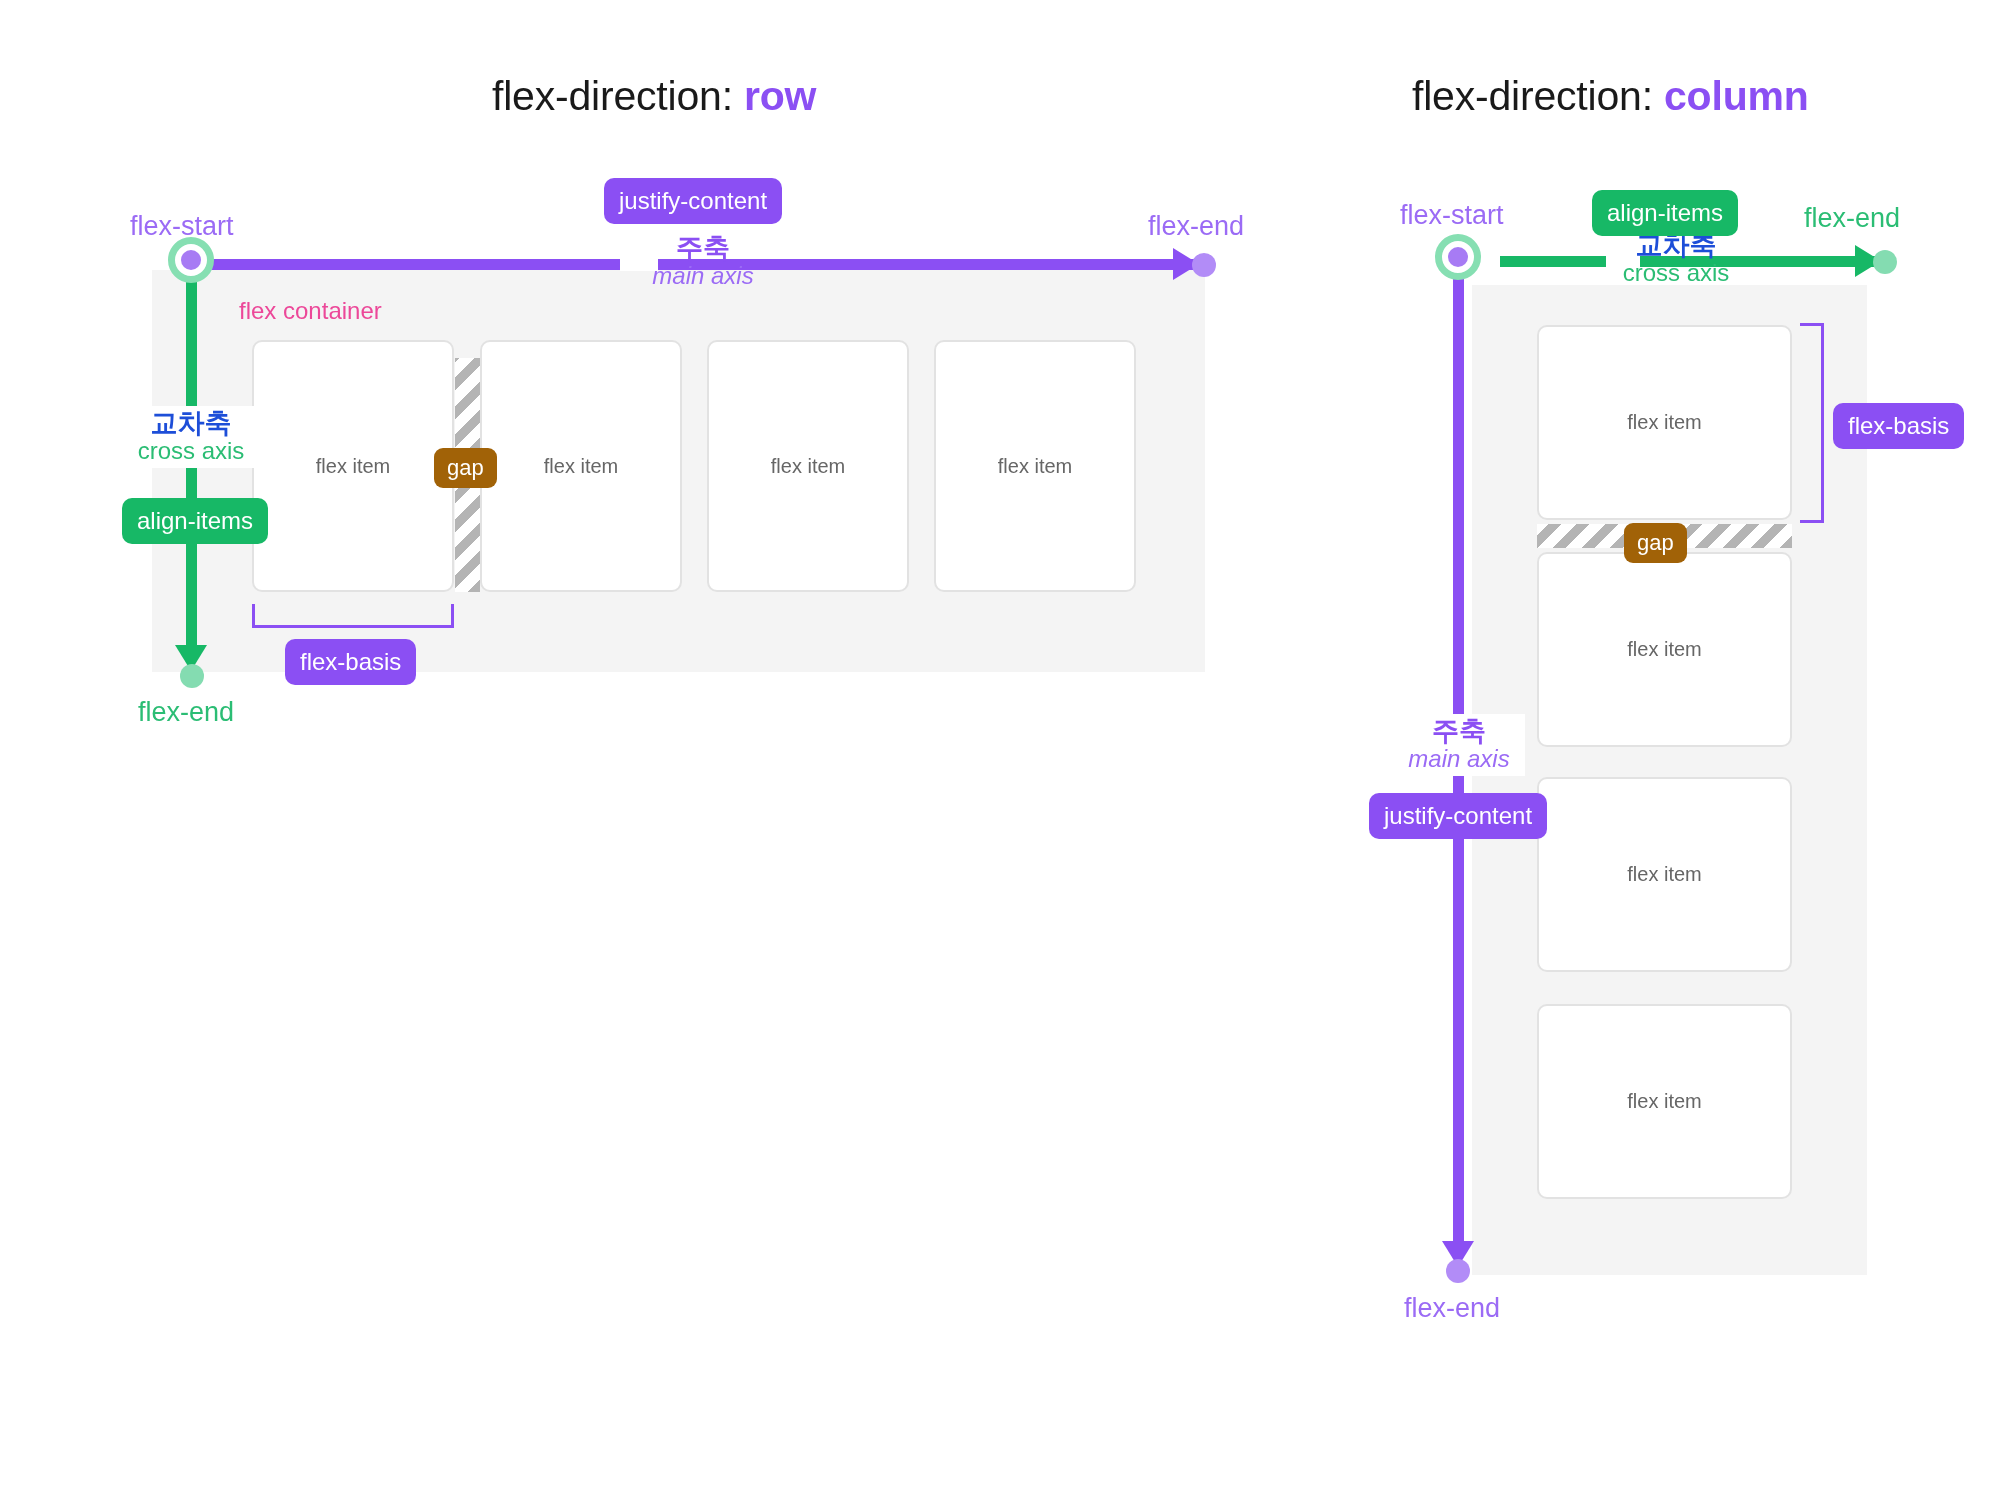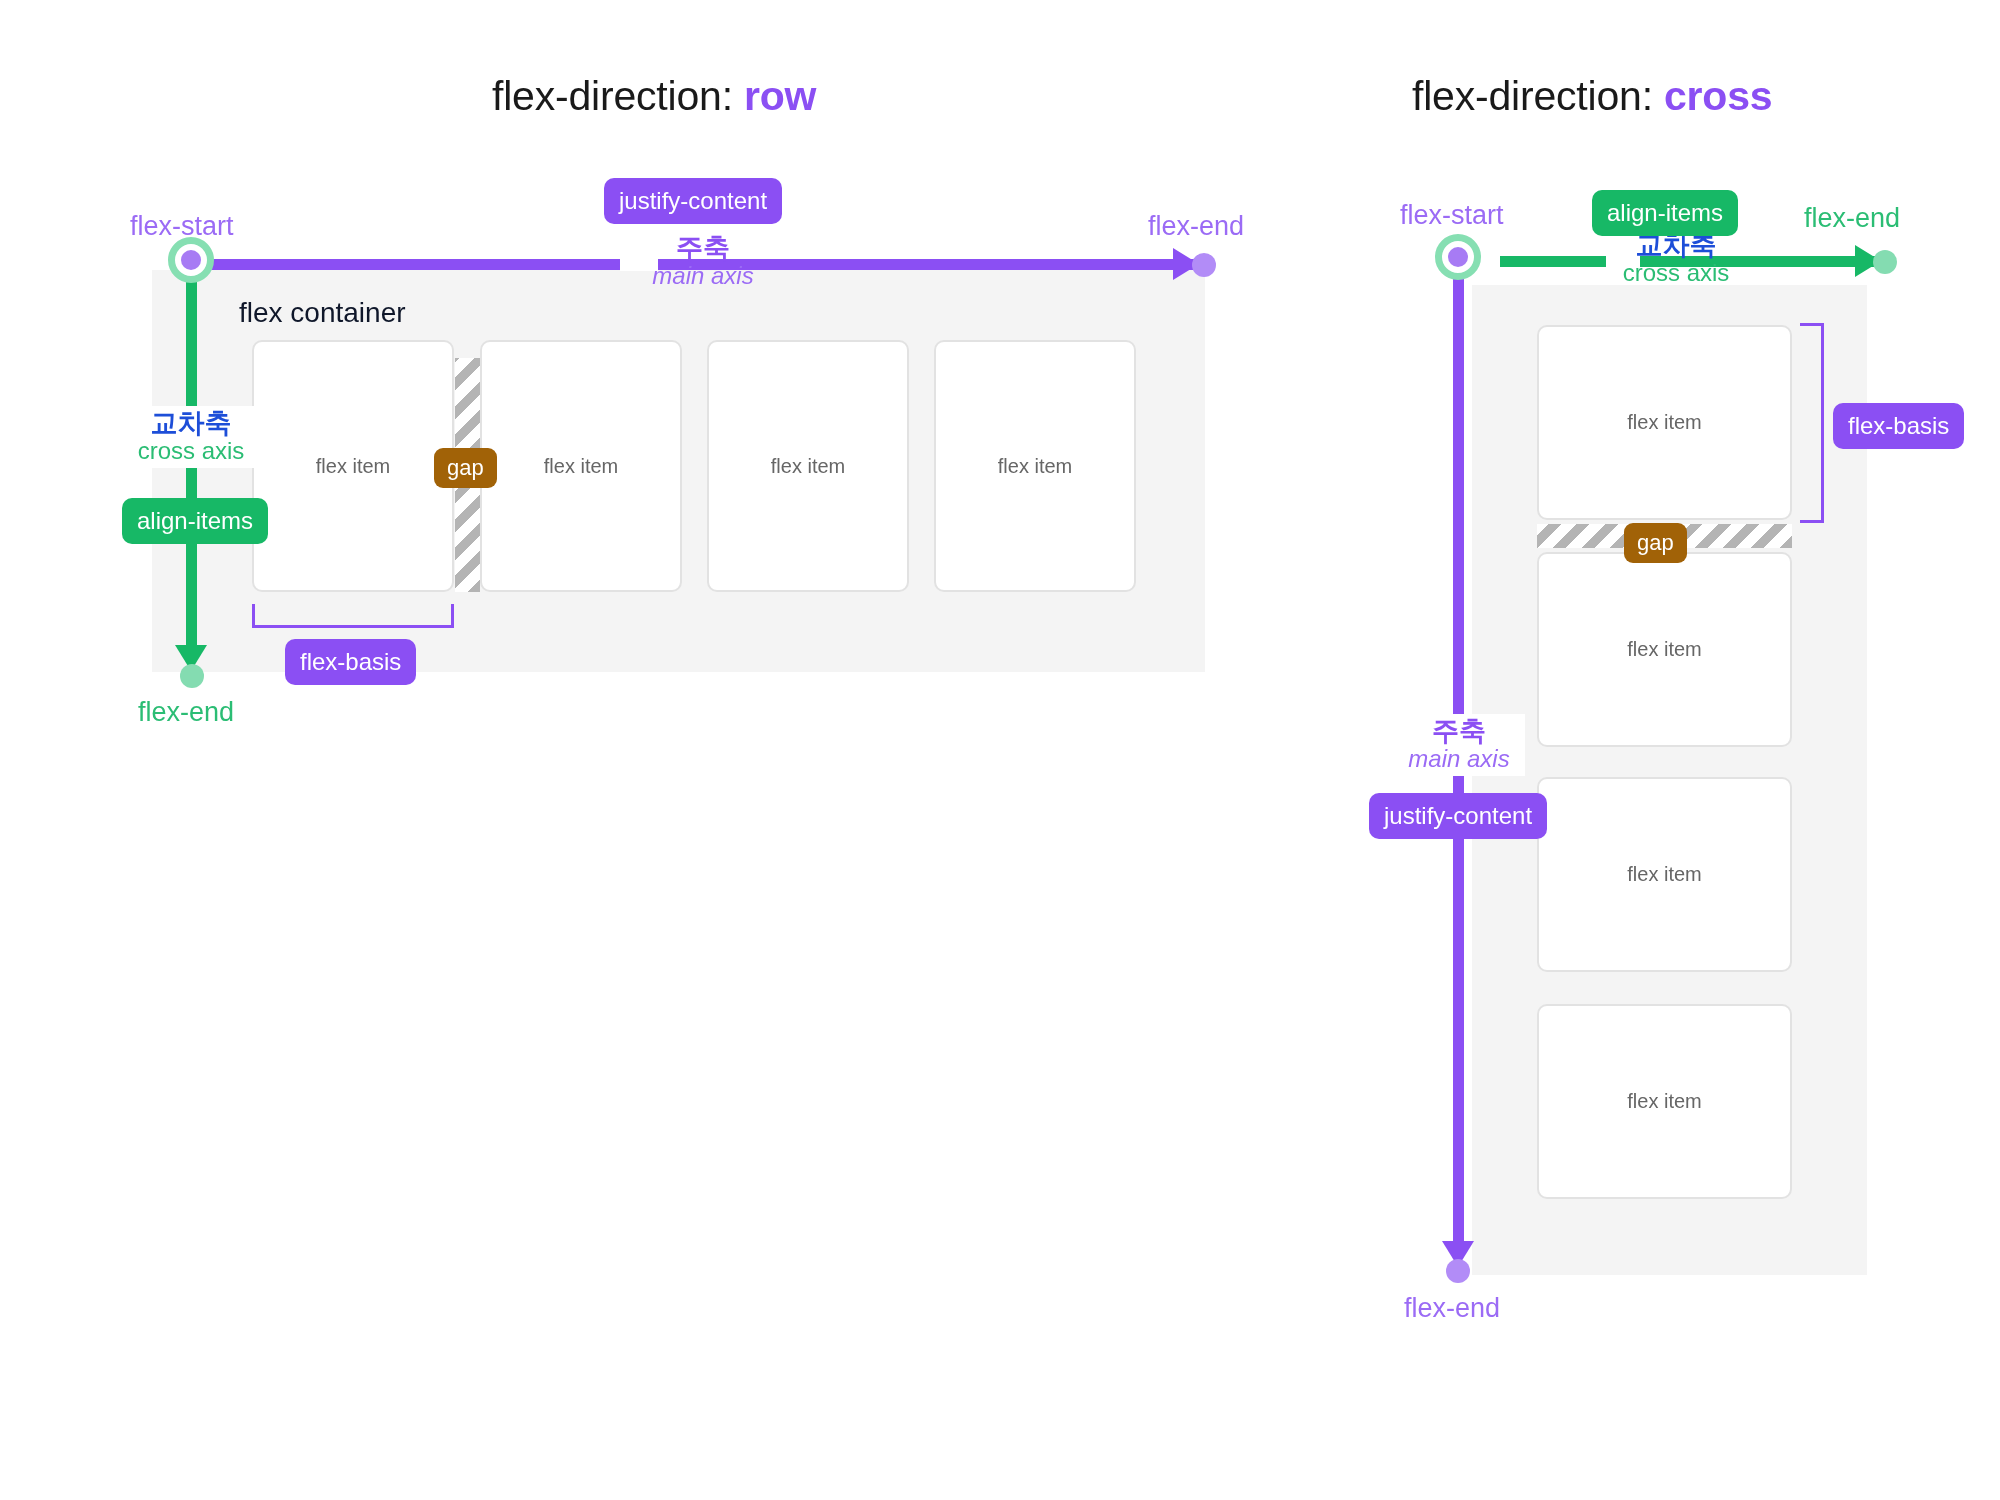--- a/index.html
+++ b/index.html
@@ -23,22 +23,22 @@
   }
   .title .val{color:#8b4ff3;font-weight:bold;}
 
   
   .flex-container{
     position:absolute;
     background:#f4f4f4;
   }
   .container-label{
     position:absolute;
-    font-size:28px;
-    color:#0f172a;
+    font-size:24px;
+    color:#ec4899;
     white-space:nowrap;
   }
   .flex-item{
     position:absolute;
     background:#ffffff;
     border:2px solid #e2e2e2;
     border-radius:10px;
     box-sizing:border-box;
     display:flex;
     align-items:center;
@@ -239,21 +239,21 @@
   <div class="ep-label green" style="left:138px;top:697px;">flex-end</div>
 
   <div class="origin-ring" style="left:168px;top:237px;width:46px;height:46px;">
     <div class="core"></div>
   </div>
 
   <div class="bracket-bottom" style="left:252px;top:604px;width:202px;height:24px;"></div>
   <div class="pill purple" style="left:285px;top:639px;">flex-basis</div>
 
   <div class="title" style="left:1412px;top:65px;">
-    <span>flex-direction: </span><span class="val">cross</span>
+    <span>flex-direction: </span><span class="val">column</span>
   </div>
 
   <div class="flex-container" style="left:1472px;top:285px;width:395px;height:990px;"></div>
 
   <div class="flex-item" style="left:1537px;top:325px;width:255px;height:195px;">
     <span>flex item</span>
   </div>
 
   <div class="gap-band h" style="left:1537px;top:524px;width:255px;height:24px;"></div>
 

